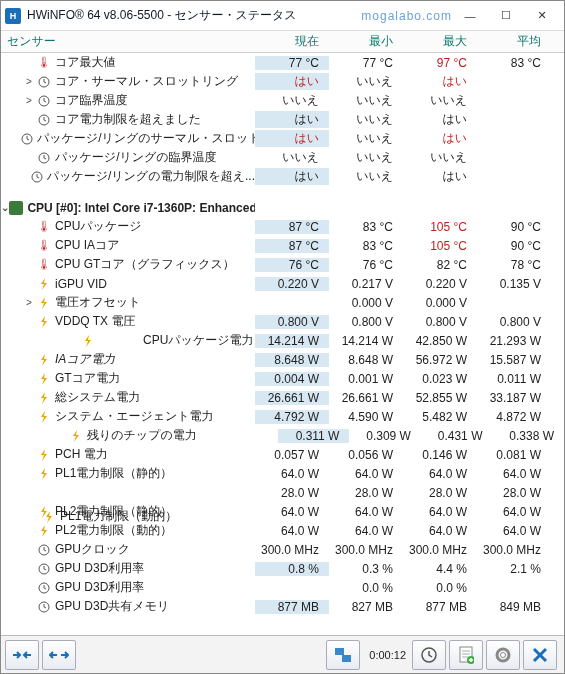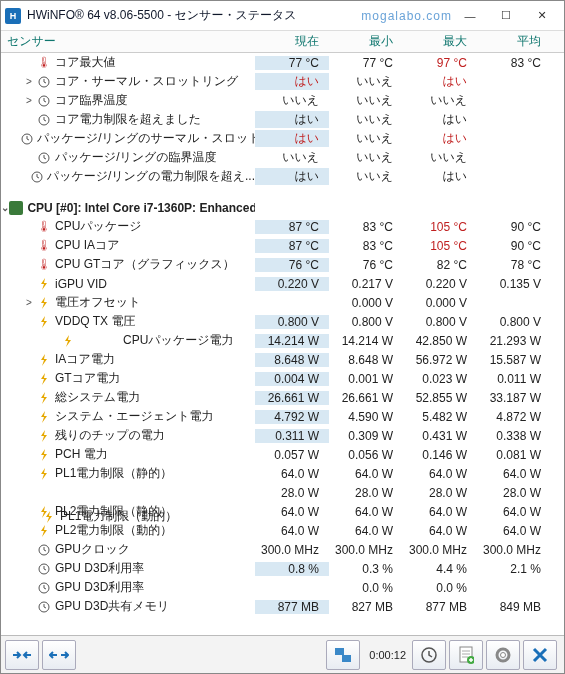--- a/index.html
+++ b/index.html
@@ -346,36 +346,36 @@
             </svg>
           </span>
           <span>VDDQ TX 電圧</span>
         </div>
         <div class="valcell hl">0.800 V</div>
         <div class="valcell">0.800 V</div>
         <div class="valcell">0.800 V</div>
         <div class="valcell">0.800 V</div>
       </div>
       <div class="row">
-        <div class="namecell" style=" gap: 44px;">
+        <div class="namecell" style="padding-left: 20px; gap: 44px;">
           <span class="chev"></span>
           <span class="icon ic-bolt">
             <svg width="10" height="12">
               <path d="M6 0 L2 6 L5 6 L3 12 L8 5 L5 5 Z" fill="#e6a800"></path>
             </svg>
           </span>
           <span>CPUパッケージ電力</span>
         </div>
         <div class="valcell hl">14.214 W</div>
         <div class="valcell">14.214 W</div>
         <div class="valcell">42.850 W</div>
         <div class="valcell">21.293 W</div>
       </div>
       <div class="row">
-        <div class="namecell" style="padding-left: 20px;">
+        <div class="namecell" style="padding-left: 20px; font-style: italic;">
           <span class="chev"></span>
           <span class="icon ic-bolt">
             <svg width="10" height="12">
               <path d="M6 0 L2 6 L5 6 L3 12 L8 5 L5 5 Z" fill="#e6a800"></path>
             </svg>
           </span>
           <span>IAコア電力</span>
         </div>
         <div class="valcell hl">8.648 W</div>
         <div class="valcell">8.648 W</div>
@@ -421,21 +421,21 @@
             </svg>
           </span>
           <span>システム・エージェント電力</span>
         </div>
         <div class="valcell hl">4.792 W</div>
         <div class="valcell">4.590 W</div>
         <div class="valcell">5.482 W</div>
         <div class="valcell">4.872 W</div>
       </div>
       <div class="row">
-        <div class="namecell" style="padding-left: 20px;">
+        <div class="namecell" style="padding-left: 20px; margin-left: 32px;">
           <span class="chev"></span>
           <span class="icon ic-bolt">
             <svg width="10" height="12">
               <path d="M6 0 L2 6 L5 6 L3 12 L8 5 L5 5 Z" fill="#e6a800"></path>
             </svg>
           </span>
           <span>残りのチップの電力</span>
         </div>
         <div class="valcell hl">0.311 W</div>
         <div class="valcell">0.309 W</div>

